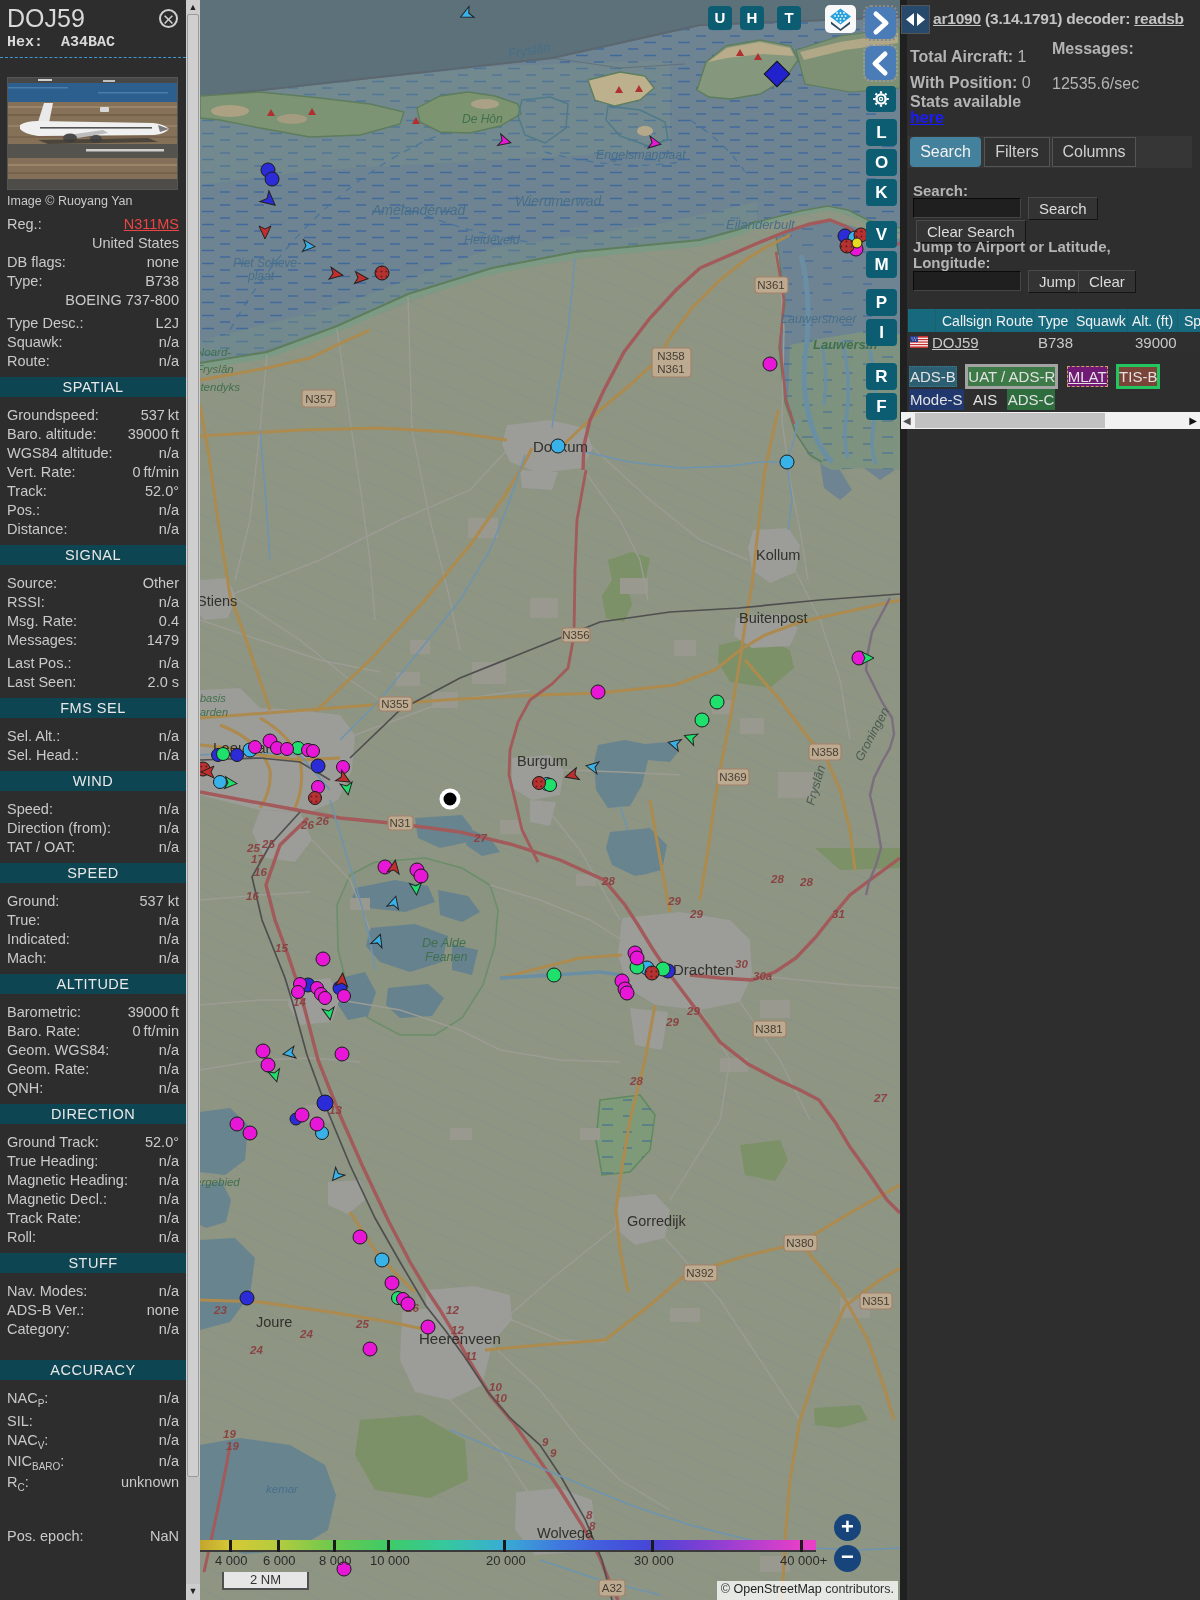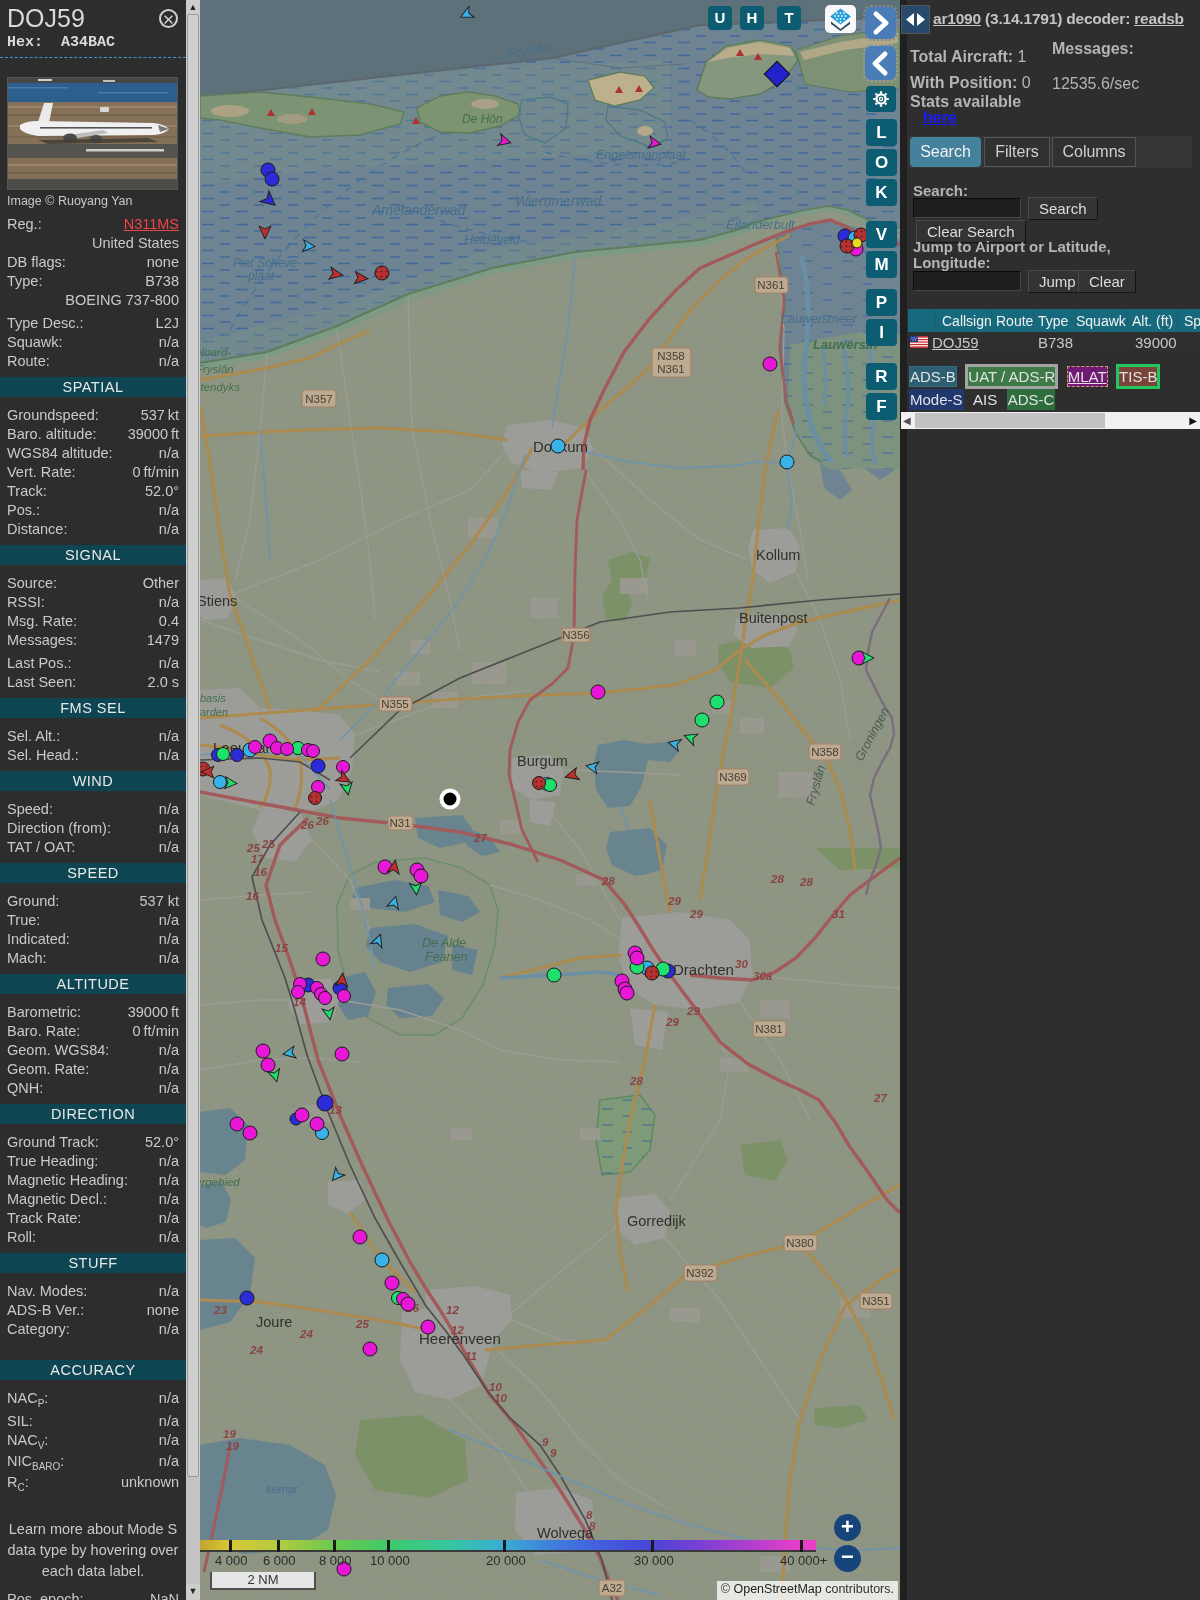--- a/index.html
+++ b/index.html
@@ -544,21 +544,21 @@
 </div>
 <div style="position:absolute; top:1553px; left:0; width:700px; font-size:13px; color:#2b2b2b;">
   <span style="position:absolute;left:15px;">4 000</span>
   <span style="position:absolute;left:63px;">6 000</span>
   <span style="position:absolute;left:119px;text-align:center;">8 000</span>
   <span style="position:absolute;left:170px;">10 000</span>
   <span style="position:absolute;left:286px;">20 000</span>
   <span style="position:absolute;left:434px;">30 000</span>
   <span style="position:absolute;left:580px;">40 000+</span>
 </div>
-<div style="position:absolute; left:10px; top:1572px; width:106px; height:18px; background:#e6e6e6; border:2px solid #4f4f4f; border-top:none; font-size:13px; color:#333; text-align:center; line-height:15px;">2 NM</div>
+<div style="position:absolute; left:22px; top:1572px; width:87px; height:18px; background:#e6e6e6; border:2px solid #4f4f4f; border-top:none; font-size:13px; color:#333; text-align:center; line-height:15px;">2 NM</div>
 <div style="position:absolute; left:634px; top:1514px; width:27px; height:27px; border-radius:50%; background:#17457b; color:#fff; font-size:22px; font-weight:bold; text-align:center; line-height:25px;">+</div>
 <div style="position:absolute; left:634px; top:1545px; width:27px; height:27px; border-radius:50%; background:#17457b; color:#fff; font-size:22px; font-weight:bold; text-align:center; line-height:23px;">−</div>
 <div style="position:absolute; right:2px; bottom:0px; height:19px; background:rgba(255,255,255,0.78); font-size:12.5px; color:#333; padding:1px 4px;">© <span style="color:#222;">OpenStreetMap</span> contributors.</div>
 
 <div class="mapbtn" style="left:508px; top:6px;">U</div>
 <div class="mapbtn" style="left:540px; top:6px;">H</div>
 <div class="mapbtn" style="left:577px; top:6px;">T</div>
 <div style="position:absolute; left:625px; top:5px; width:31px; height:28px; background:#f8f8f8; border-radius:5px;">
   <svg width="31" height="28" viewBox="0 0 31 28">
     <path d="M6 16.5 L15.5 24 L25 16.5 L25 19 L15.5 26 L6 19 Z" fill="#2a4a60"></path>
@@ -725,21 +725,20 @@
   <div style="height:21px"></div>
   <div class="shead">ACCURACY</div>
   <div style="height:9px"></div>
   <div class="row"><span>NAC<sub>P</sub>:</span><span class="r">n/a</span></div>
   <div class="gap4"></div>
   <div class="row"><span>SIL:</span><span class="r">n/a</span></div>
   <div class="row" style="height:21px"><span>NAC<sub>V</sub>:</span><span class="r">n/a</span></div>
   <div class="row" style="height:21px"><span>NIC<sub>BARO</sub>:</span><span class="r">n/a</span></div>
   <div class="row" style="height:22px"><span>R<sub>C</sub>:</span><span class="r">unknown</span></div>
   <div style="height:24px"></div>
-  <div style="text-align:center; font-size:14.5px; line-height:21px; color:#c9c9c9;">Learn more about Mode S<br>data type by hovering over<br>each data label.</div>
   <div style="height:8px"></div>
   <div class="row"><span>Pos. epoch:</span><span class="r">NaN</span></div>
 </div>
 <div id="lsb">
   <div class="sbarrow" style="top:0;">▲</div>
   <div class="thumb"></div>
   <div class="track2"></div>
   <div class="sbarrow" style="top:1584px;">▼</div>
 </div>
 
@@ -750,21 +749,21 @@
     <svg width="27" height="27" viewBox="0 0 27 27">
           <path d="M12,7 L12,20 L4,13.5 Z M15,7 L15,20 L23,13.5 Z" fill="#fff"></path>
         </svg>
   </div>
   <div style="position:absolute; left:33px; top:10px; font-size:15.5px; font-weight:bold; color:#c3c3c3; white-space:nowrap; letter-spacing:-0.2px;"><span style="text-decoration:underline;">ar1090</span> (3.14.1791) decoder: <span style="text-decoration:underline;">readsb</span></div>
   <div style="position:absolute; left:10px; top:48px; font-size:16px; font-weight:bold;">Total Aircraft: <span style="font-weight:normal">1</span></div>
   <div style="position:absolute; left:152px; top:40px; font-size:16px; font-weight:bold;">Messages:</div>
   <div style="position:absolute; left:152px; top:75px; font-size:16px;">12535.6/sec</div>
   <div style="position:absolute; left:10px; top:74px; font-size:16px; font-weight:bold;">With Position: <span style="font-weight:normal">0</span></div>
   <div style="position:absolute; left:10px; top:93px; font-size:16px; font-weight:bold;">Stats available</div>
-  <div style="position:absolute; left:23px; top:109px; font-size:16px; font-weight:bold;"><a style="color:#1b1bff; text-decoration:underline;">here</a></div>
+  <div style="position:absolute; left:10px; top:109px; font-size:16px; font-weight:bold;"><a style="color:#1b1bff; text-decoration:underline;">here</a></div>
 
   <div style="position:absolute; left:8px; top:136px; width:284px; height:32px; background:#363636;"></div>
   <div style="position:absolute; left:10px; top:137px; width:71px; height:30px; background:#44819c; border-radius:4px; color:#f2f2f2; font-size:16px; text-align:center; line-height:30px;">Search</div>
   <div style="position:absolute; left:84px; top:137px; width:66px; height:30px; background:#313131; border:1px solid #555; color:#cfcfcf; font-size:16px; text-align:center; line-height:28px;">Filters</div>
   <div style="position:absolute; left:152px; top:137px; width:84px; height:30px; background:#313131; border:1px solid #555; color:#cfcfcf; font-size:16px; text-align:center; line-height:28px;">Columns</div>
 
   <div style="position:absolute; left:13px; top:182px; font-size:15px; font-weight:bold;">Search:</div>
   <div style="position:absolute; left:13px; top:198px; width:108px; height:20px; background:#1f1f1f; border:1px solid #0a0a0a; border-bottom-color:#454545; border-right-color:#454545;"></div>
   <div class="btn" style="position:absolute; left:128px; top:197px;">Search</div>
   <div class="btn" style="position:absolute; left:16px; top:220px;">Clear Search</div>

